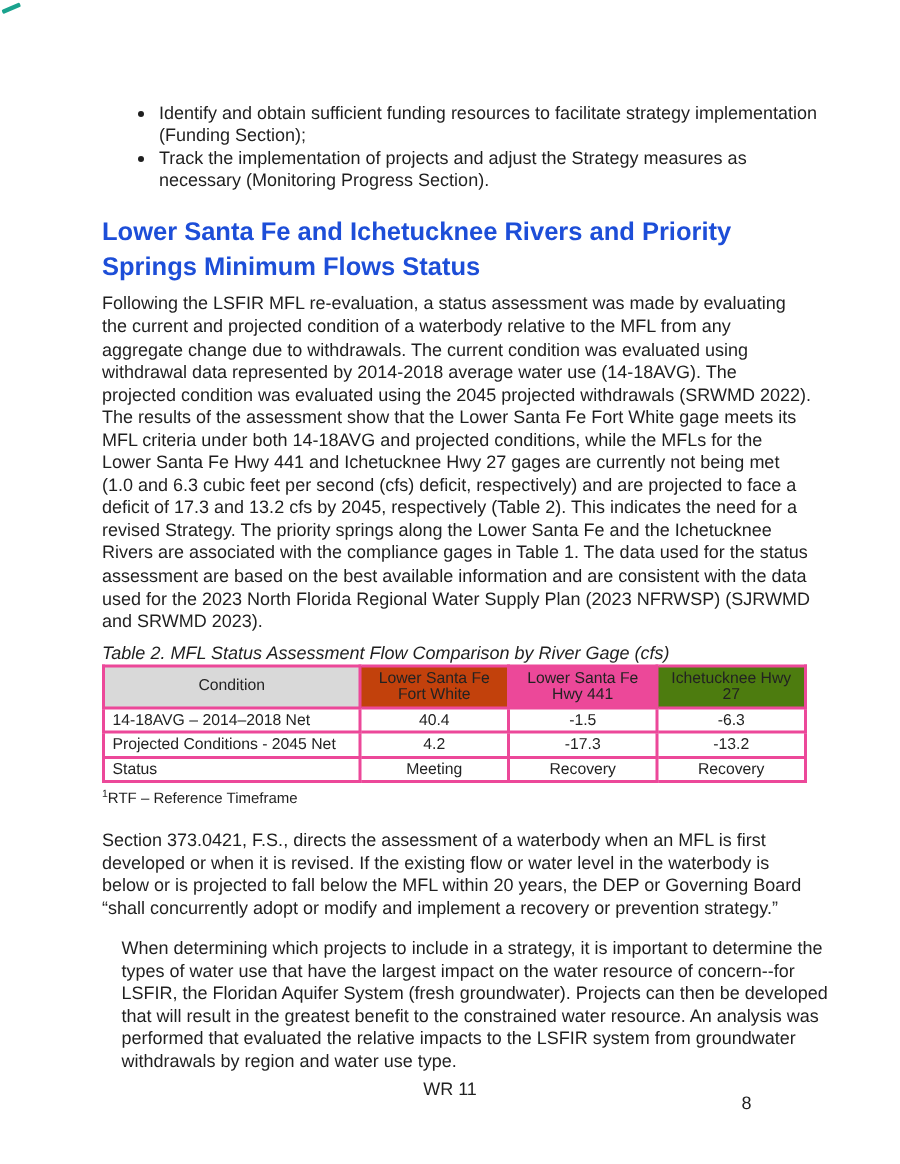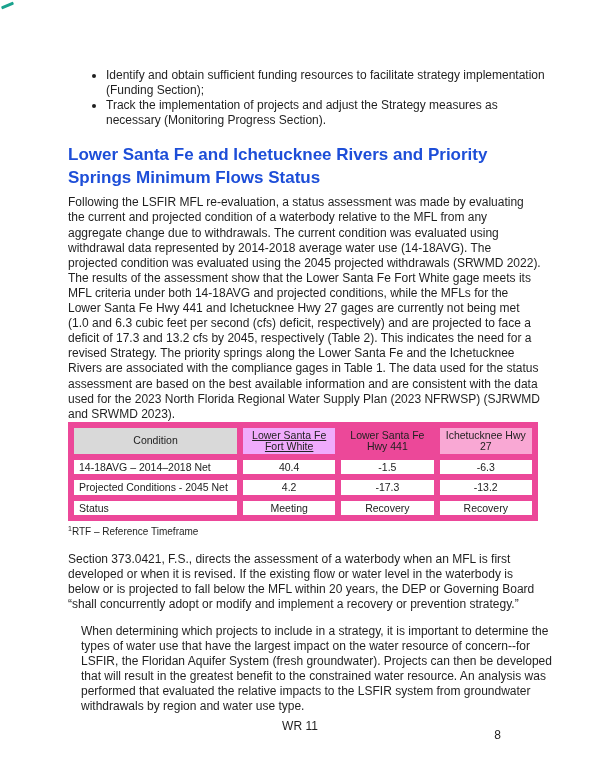--- a/index.html
+++ b/index.html
@@ -56,21 +56,21 @@
     width: 474px;
   }
   table.mfl {
     border-collapse: collapse;
     width: 470px;
     font-size: 10.5px;
     margin-top: 0px;
     color: #222222;
   }
   table.mfl th, table.mfl td {
-    border: 6px solid #ec4899;
+    border: 2px solid #ec4899;
     text-align: center;
     vertical-align: middle;
   }
   table.mfl th {
     font-weight: normal;
     line-height: 11px;
     padding: 2px 3px;
   }
   table.mfl td {
     line-height: 12.5px;
@@ -110,34 +110,35 @@
 
   <ul class="bullets">
     <li>Identify and obtain sufficient funding resources to facilitate strategy implementation (Funding Section);</li>
     <li>Track the implementation of projects and adjust the Strategy measures as necessary (Monitoring Progress Section).</li>
   </ul>
 
   <h1 class="doc-heading">Lower Santa Fe and Ichetucknee Rivers and Priority Springs Minimum Flows Status</h1>
 
   <p class="body">Following the LSFIR MFL re-evaluation, a status assessment was made by evaluating the current and projected condition of a waterbody relative to the MFL from any aggregate change due to withdrawals. The current condition was evaluated using withdrawal data represented by 2014-2018 average water use (14-18AVG). The projected condition was evaluated using the 2045 projected withdrawals (SRWMD 2022). The results of the assessment show that the Lower Santa Fe Fort White gage meets its MFL criteria under both 14-18AVG and projected conditions, while the MFLs for the Lower Santa Fe Hwy 441 and Ichetucknee Hwy 27 gages are currently not being met (1.0 and 6.3 cubic feet per second (cfs) deficit, respectively) and are projected to face a deficit of 17.3 and 13.2 cfs by 2045, respectively (Table 2). This indicates the need for a revised Strategy. The priority springs along the Lower Santa Fe and the Ichetucknee Rivers are associated with the compliance gages in Table 1. The data used for the status assessment are based on the best available information and are consistent with the data used for the 2023 North Florida Regional Water Supply Plan (2023 NFRWSP) (SJRWMD and SRWMD 2023).</p>
 
+  <p class="table-caption">Table 2. MFL Status Assessment Flow Comparison by River Gage (cfs)</p>
 
   <table class="mfl">
     <colgroup>
       <col class="c-cond">
         <col class="c-gage">
         <col class="c-gage">
         <col class="c-gage">
     </colgroup>
     <thead>
       <tr>
         <th style="background: rgb(217, 217, 217);">Condition</th>
-        <th style="background: #f0abfc; text-decoration: underline;">Lower Santa Fe Fort White</th>
+        <th style="background: #c2410c;">Lower Santa Fe Fort White</th>
         <th style="background: #ec4899;">Lower Santa Fe Hwy 441</th>
-        <th style="background: #f9a8d4;">Ichetucknee Hwy 27</th>
+        <th style="background: #4d7c0f;">Ichetucknee Hwy 27</th>
       </tr>
     </thead>
     <tbody>
       <tr>
         <td class="cond">14-18AVG – 2014–2018 Net</td>
         <td>40.4</td>
         <td>-1.5</td>
         <td>-6.3</td>
       </tr>
       <tr>

